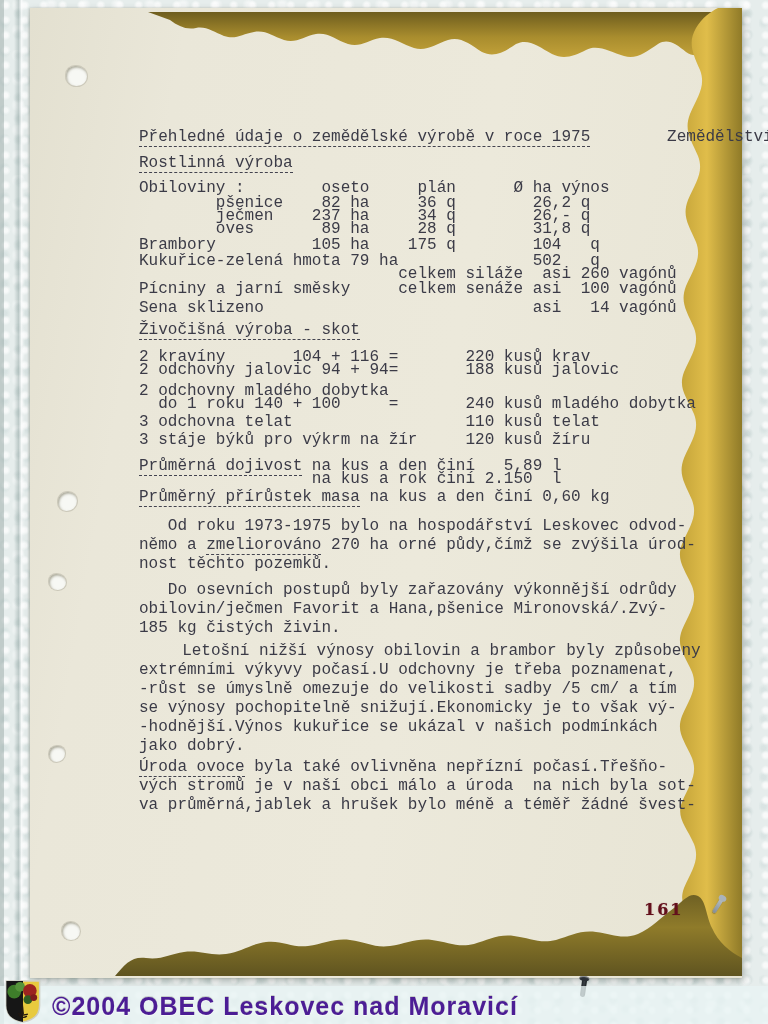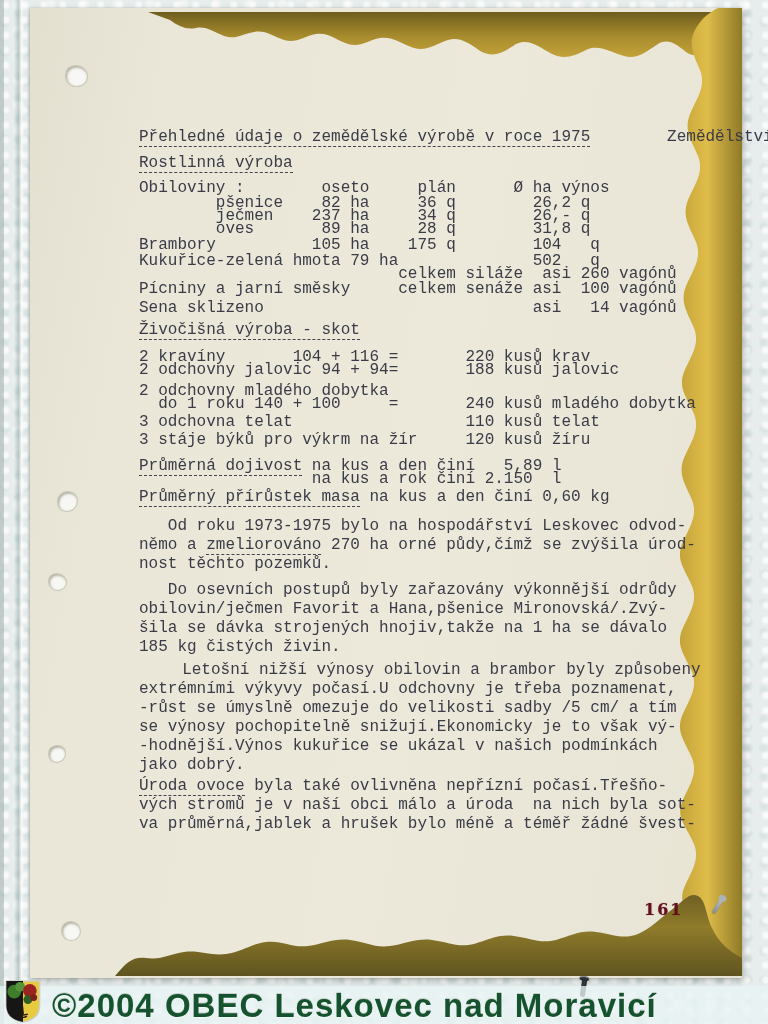--- a/index.html
+++ b/index.html
@@ -46,22 +46,22 @@
   .pin{position:absolute;left:716px;top:897px;width:4px;height:17px;background:linear-gradient(180deg,#b9c2c9,#848d96);
     transform:rotate(32deg);border-radius:2px;box-shadow:0 1px 1px rgba(60,60,60,.4);}
   .pin:after{content:"";position:absolute;left:-2px;top:-3px;width:8px;height:6px;border-radius:50%;background:#aab3ba;}
   .pin2{position:absolute;left:581px;top:979px;width:5px;height:18px;background:linear-gradient(90deg,#1e2226,#3a4046,#161a1d);
     transform:rotate(8deg);border-radius:2px 2px 3px 3px;}
   .pin2:after{content:"";position:absolute;left:-3px;top:-3px;width:10px;height:5px;border-radius:50%;background:#2b3036;box-shadow:inset 0 1px 1px rgba(255,255,255,.5);}
 
   .wm{position:absolute;left:0;bottom:0;width:768px;height:38px;
     background:rgba(232,243,244,.78);}
   .wmtext{position:absolute;left:52px;top:2px;line-height:36px;
-    font-family:"Liberation Sans",sans-serif;font-weight:bold;font-size:33px;
-    color:#14532d;text-shadow:0 1px 0 rgba(255,255,255,.55), 0 -1px 0 rgba(90,95,70,.25);
+    font-family:"Liberation Sans",sans-serif;font-weight:bold;font-size:25px;
+    color:#4c1d95;text-shadow:0 1px 0 rgba(255,255,255,.55), 0 -1px 0 rgba(90,95,70,.25);
     letter-spacing:1px;}
   .coa{position:absolute;left:4px;bottom:1px;width:38px;height:44px;}
 </style>
 </head>
 <body>
 
 <div class="styro-edge"></div>
 <div class="styro-seam"></div>
 
 <div class="page">
@@ -114,21 +114,20 @@
       <div class="tl s" style="margin-top: 5px;"><span>3 odchovna telat                  110 kusů telat</span></div>
       <div class="tl s" style="margin-top: 5px;"><span>3 stáje býků pro výkrm na žír     120 kusů žíru</span></div>
       <div class="tl s" style="margin-top: 13px;"><span class="u">Průměrná dojivost</span><span> na kus a den činí   5,89 l</span></div>
       <div class="tl s"><span>                  na kus a rok činí 2.150  l</span></div>
       <div class="tl s" style="margin-top: 5px;"><span class="u">Průměrný přírůstek masa</span><span> na kus a den činí 0,60 kg</span></div>
       <div class="tl p" style="margin-top: 13px;"><span>   Od roku 1973-1975 bylo na hospodářství Leskovec odvod-</span></div>
       <div class="tl p"><span>němo a </span><span class="u">zmeliorováno</span><span> 270 ha orné půdy,čímž se zvýšila úrod-</span></div>
       <div class="tl p"><span>nost těchto pozemků.</span></div>
       <div class="tl p" style="margin-top: 7px;"><span>   Do osevních postupů byly zařazovány výkonnější odrůdy</span></div>
       <div class="tl p"><span>obilovin/ječmen Favorit a Hana,pšenice Mironovská/.Zvý-</span></div>
-      <div class="tl p"><span>šila se dávka strojených hnojiv,takže na 1 ha se dávalo</span></div>
       <div class="tl p"><span>185 kg čistých živin.</span></div>
       <div class="tl p" style="margin-top: 4px; text-align: center;"><span>   Letošní nižší výnosy obilovin a brambor byly způsobeny</span></div>
       <div class="tl p"><span>extrémními výkyvy počasí.U odchovny je třeba poznamenat,</span></div>
       <div class="tl p"><span>-růst se úmyslně omezuje do velikosti sadby /5 cm/ a tím</span></div>
       <div class="tl p"><span>se výnosy pochopitelně snižují.Ekonomicky je to však vý-</span></div>
       <div class="tl p"><span>-hodnější.Výnos kukuřice se ukázal v našich podmínkách</span></div>
       <div class="tl p"><span>jako dobrý.</span></div>
       <div class="tl p" style="margin-top: 2px;"><span class="u">Úroda ovoce</span><span> byla také ovlivněna nepřízní počasí.Třešňo-</span></div>
       <div class="tl p"><span>vých stromů je v naší obci málo a úroda  na nich byla sot-</span></div>
       <div class="tl p"><span>va průměrná,jablek a hrušek bylo méně a téměř žádné švest-</span></div>

